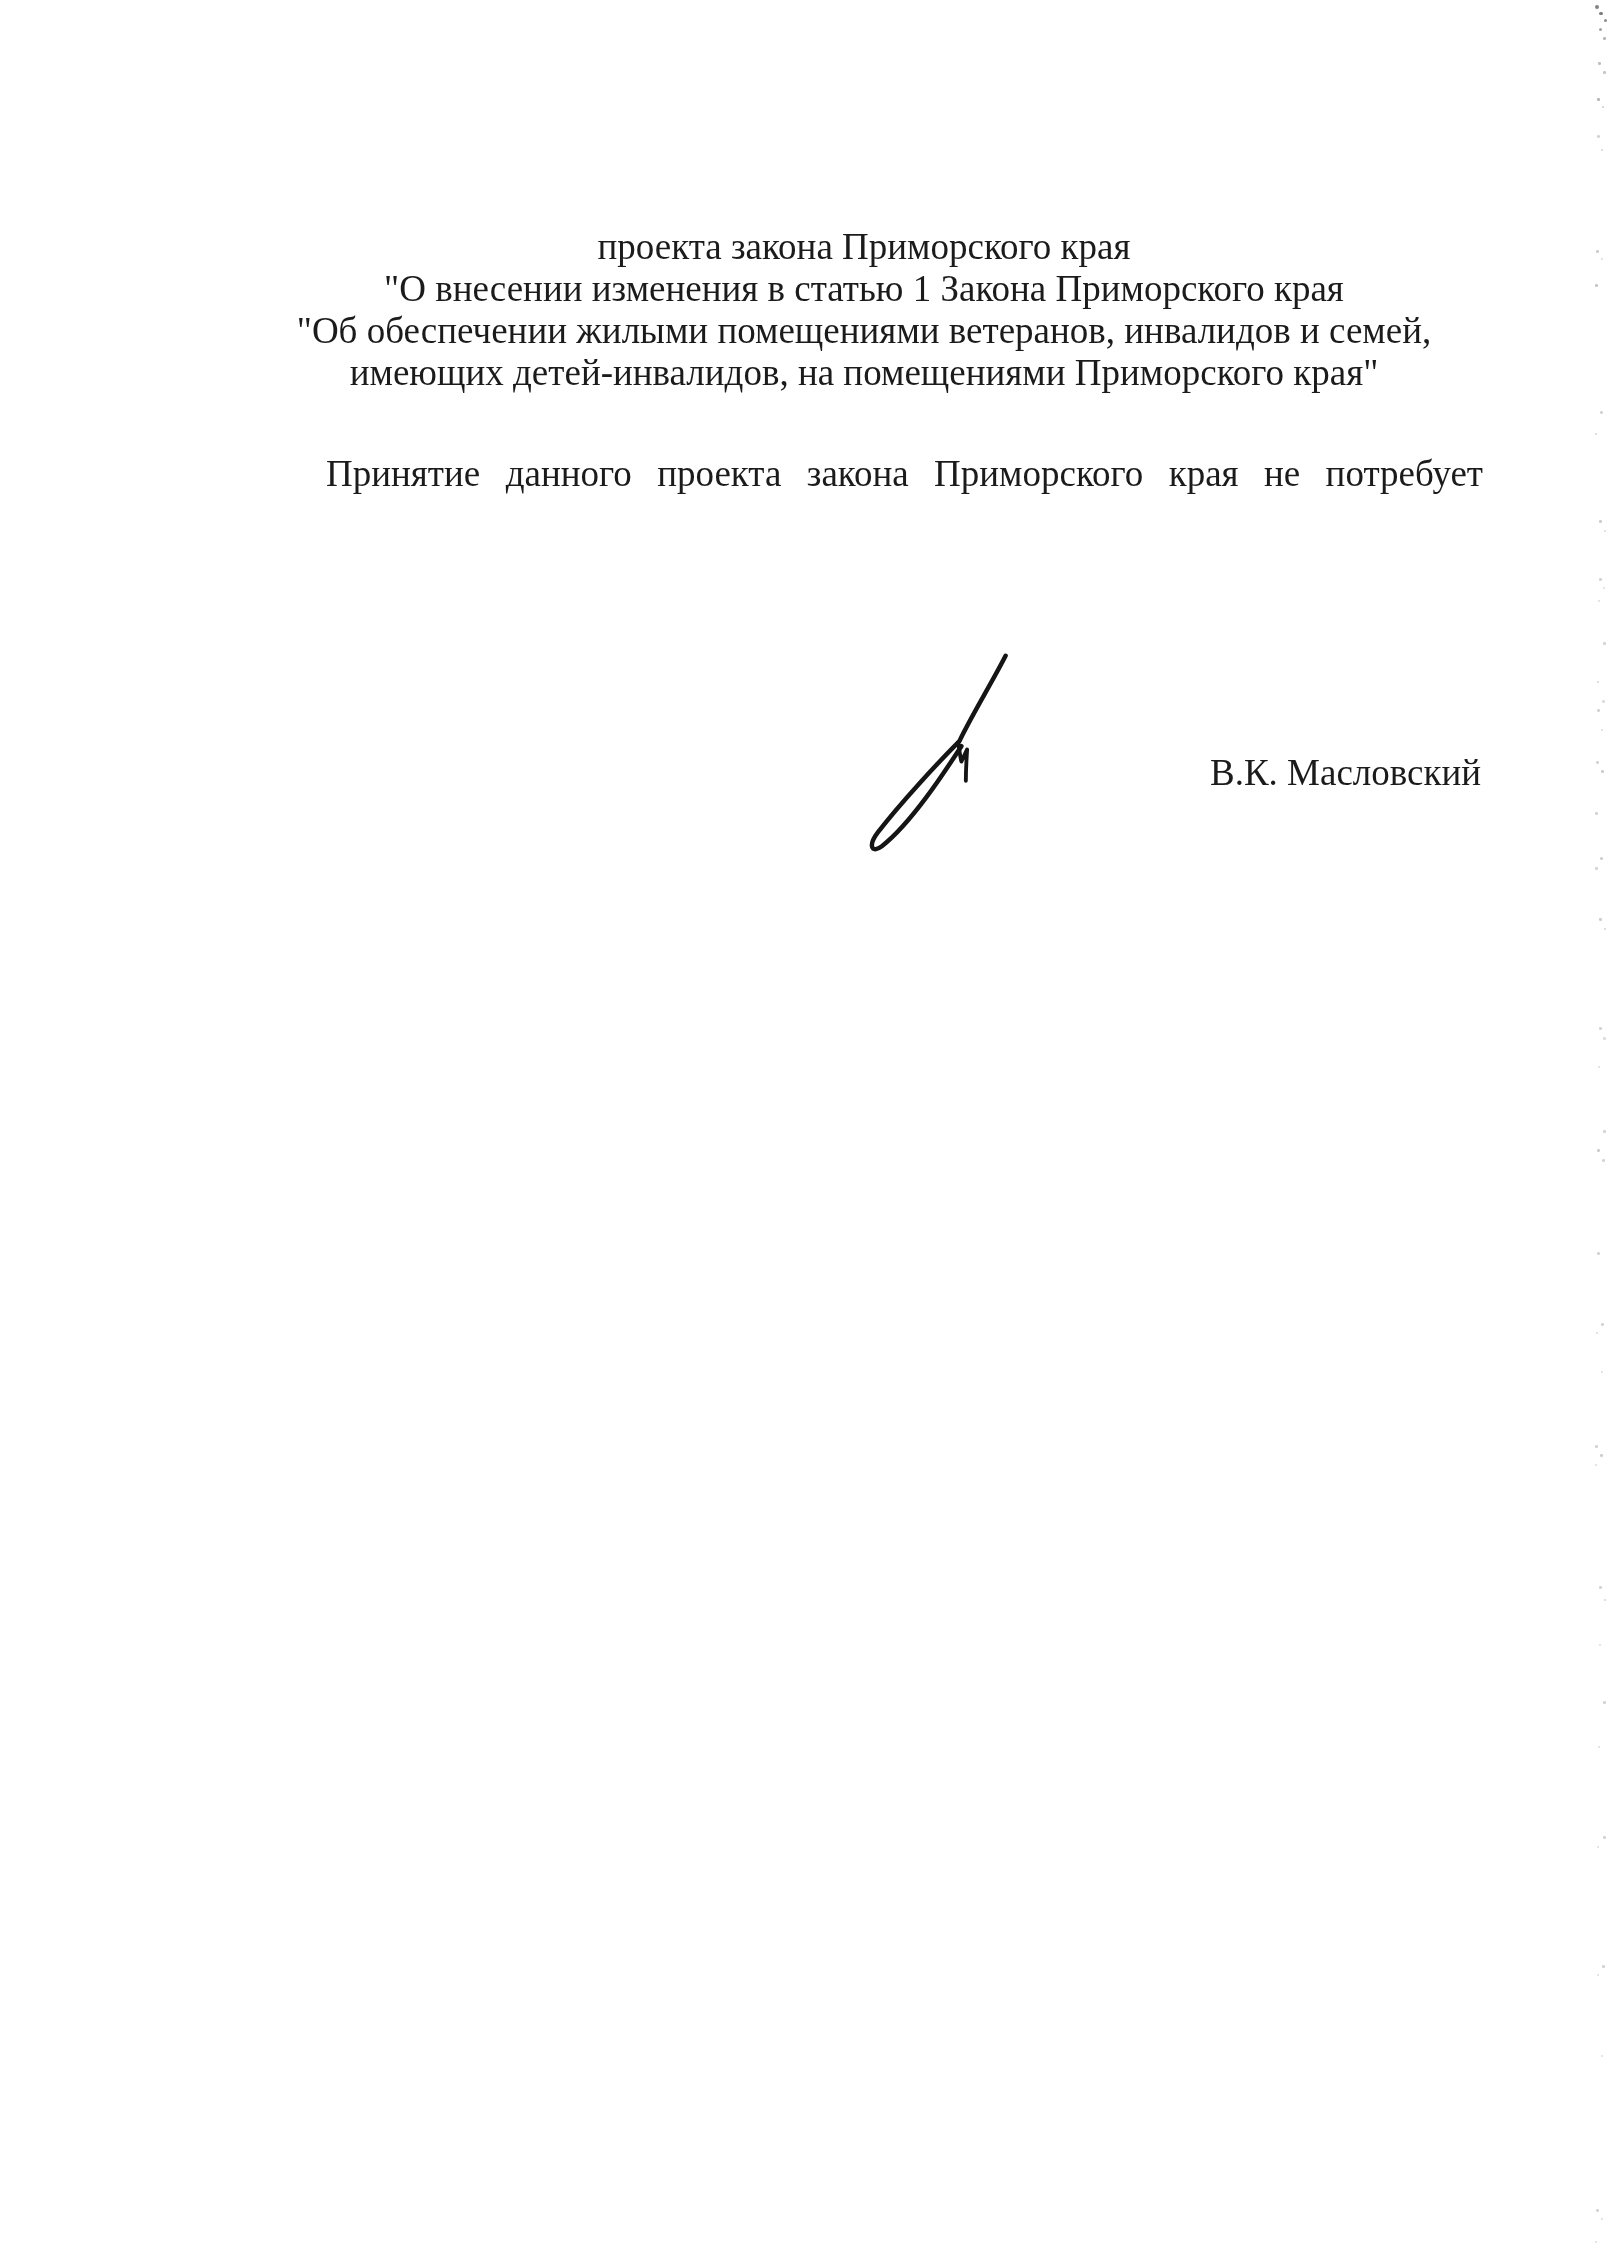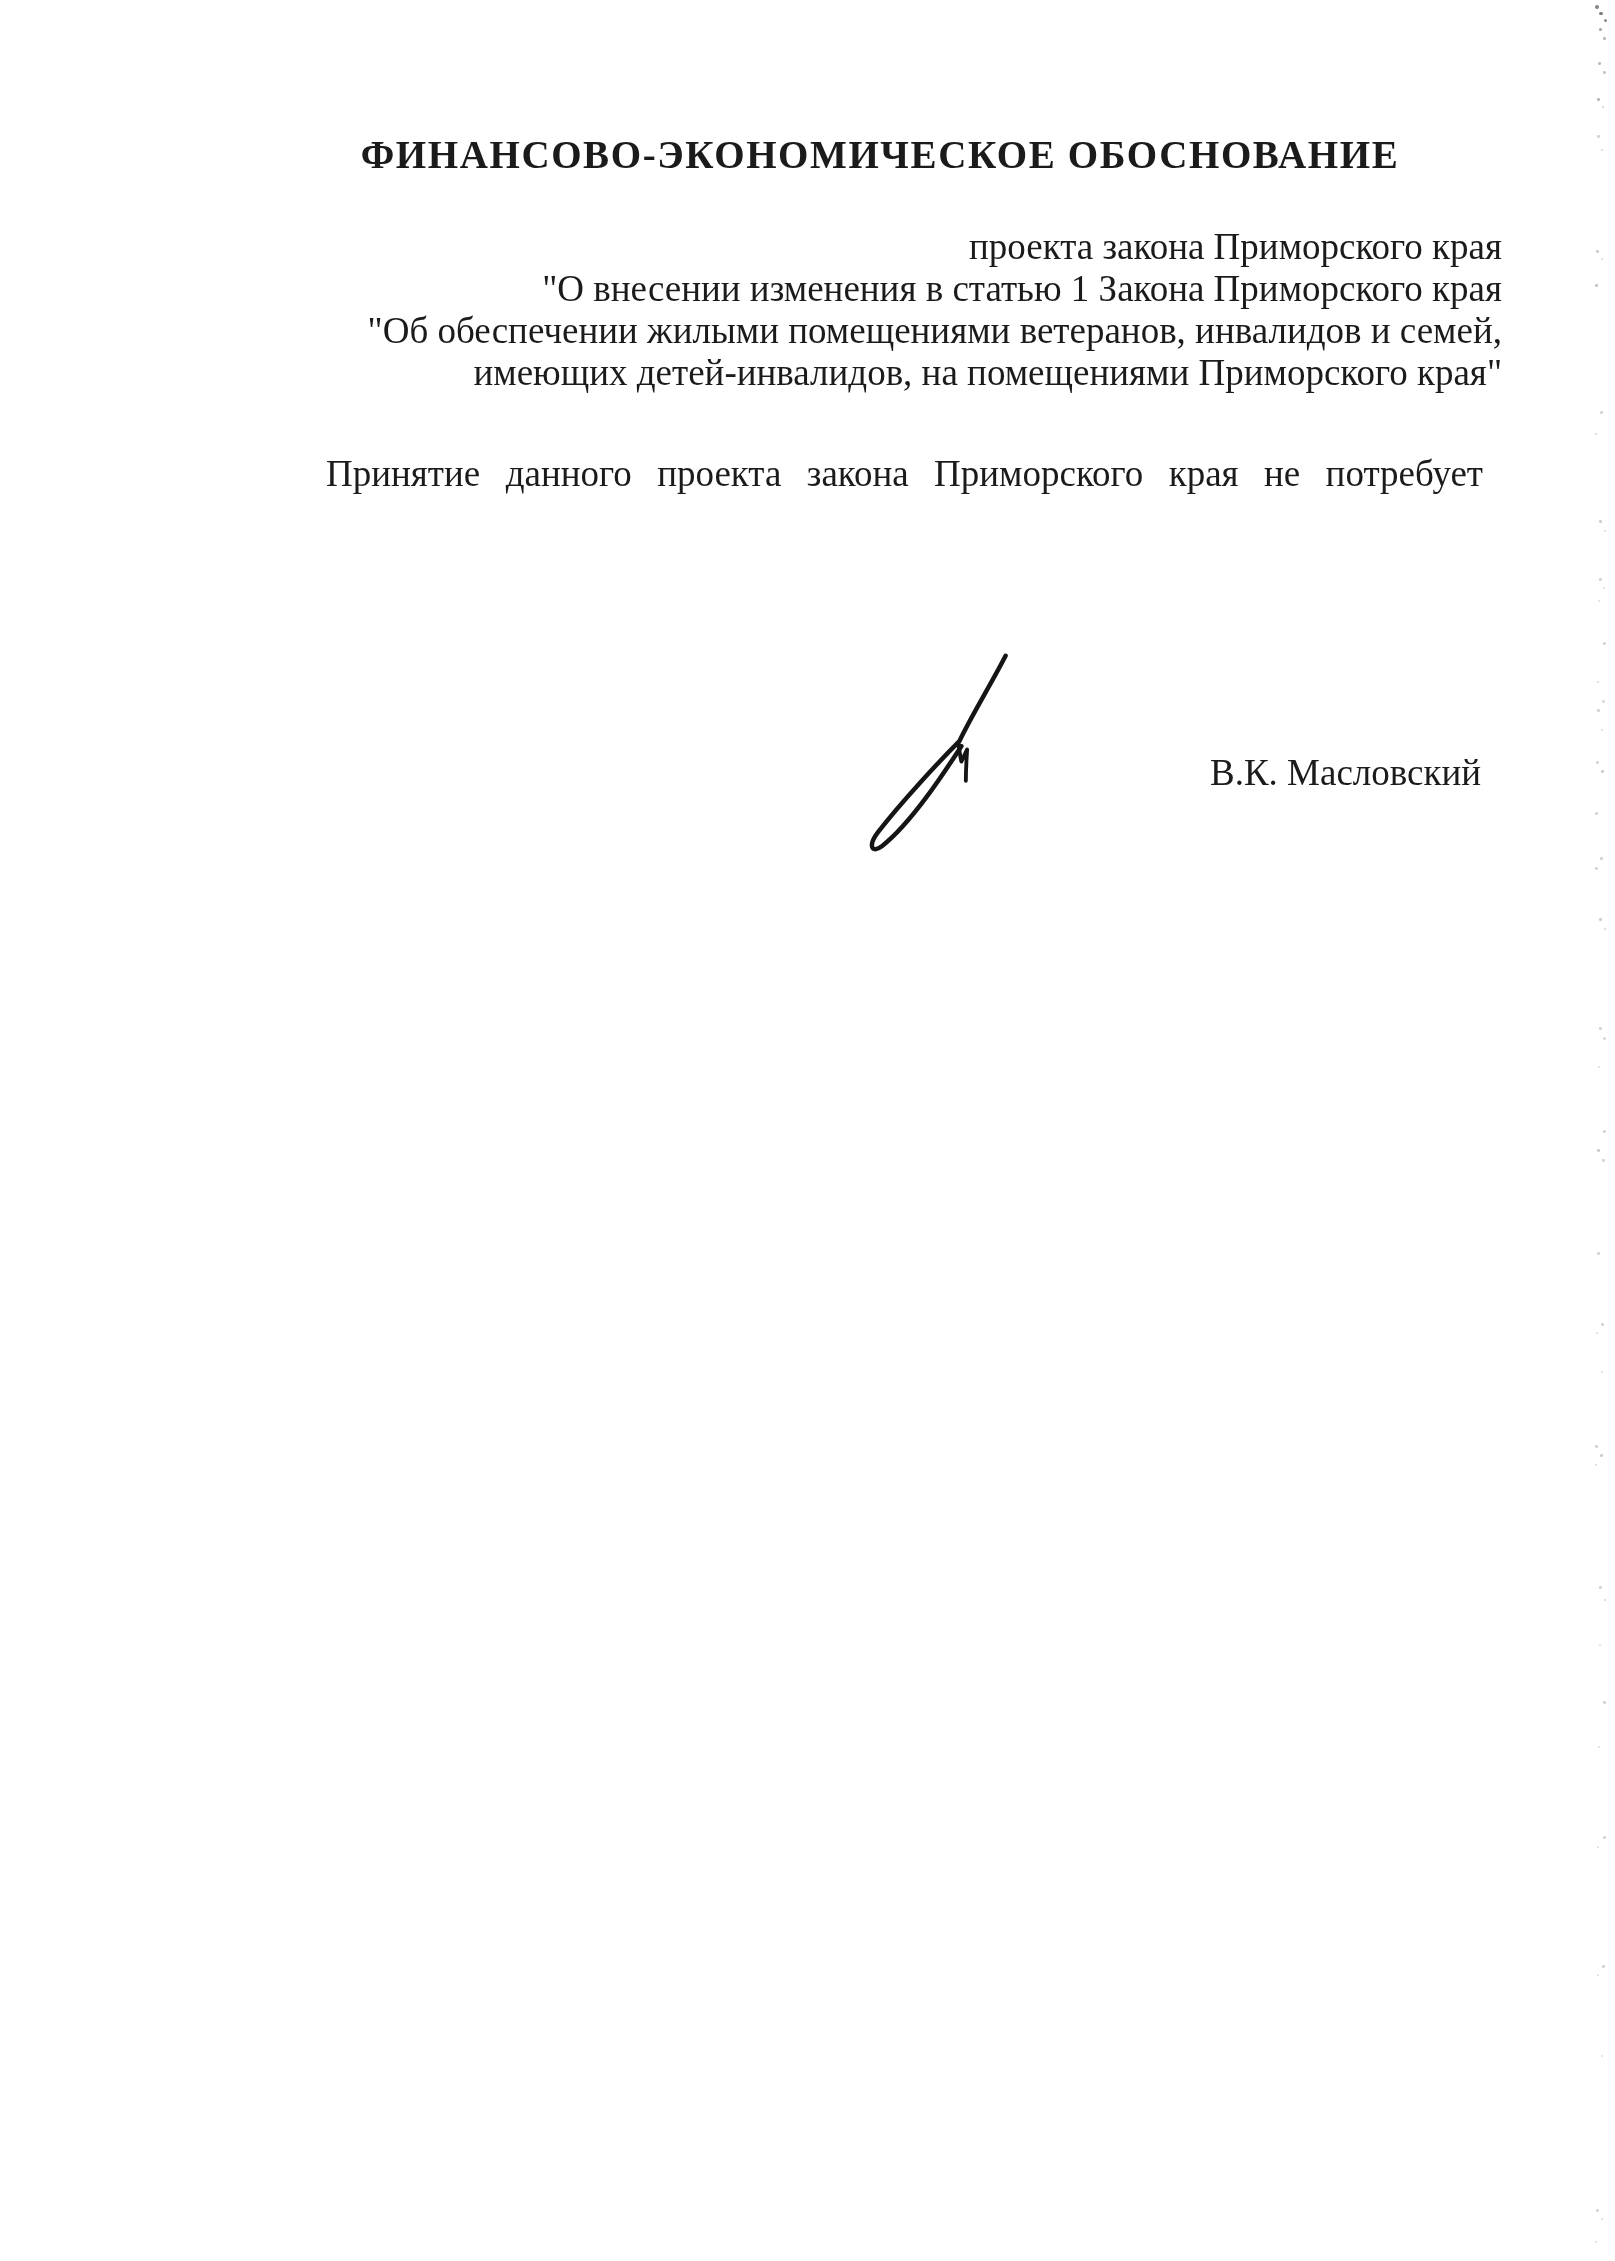--- a/index.html
+++ b/index.html
@@ -27,21 +27,21 @@
     font-weight: bold;
     letter-spacing: 1.6px;
     line-height: 42px;
     white-space: nowrap;
   }
   .subtitle-block {
     position: absolute;
     left: 226px;
     top: 226px;
     width: 1276px;
-    text-align: right;
+    text-align: center;
     font-size: 37px;
     line-height: 42px;
   }
   .subtitle-line { white-space: nowrap; }
   .body-paragraph {
     position: absolute;
     left: 226px;
     top: 447px;
     width: 1257px;
     font-size: 37px;
@@ -90,21 +90,20 @@
     position: absolute;
     border-radius: 50%;
     background: #6e6e6e;
   }
 </style>
 </head>
 <body>
 
 <div class="page">
 
-  <div class="doc-title">ФИНАНСОВО-ЭКОНОМИЧЕСКОЕ ОБОСНОВАНИЕ</div>
 
   <div class="subtitle-block">
     <div class="subtitle-line">проекта закона Приморского края</div>
     <div class="subtitle-line">"О внесении изменения в статью 1 Закона Приморского края</div>
     <div class="subtitle-line">"Об обеспечении жилыми помещениями ветеранов, инвалидов и семей,</div>
     <div class="subtitle-line">имеющих детей-инвалидов, на помещениями Приморского края"</div>
   </div>
 
   <div class="body-paragraph">
     <div class="body-line-justified">Принятие данного проекта закона Приморского края не потребует</div>

